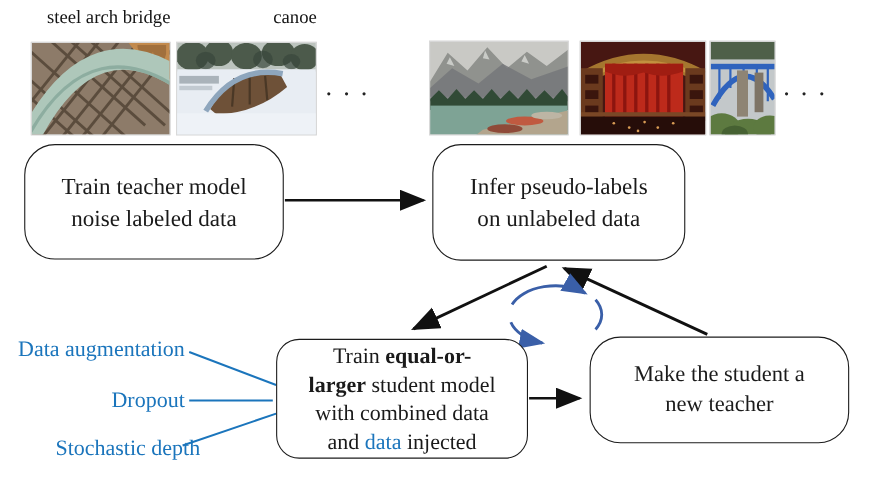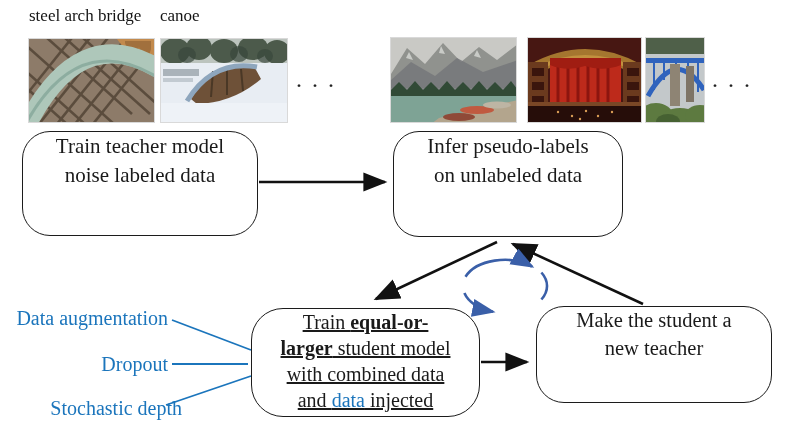--- a/index.html
+++ b/index.html
@@ -1,30 +1,30 @@
 <!DOCTYPE html>
 <html><head>
 <meta charset="utf-8">
 <style>
   html,body{margin:0;padding:0;background:#ffffff;}
   #canvas{
     position:relative;width:805px;height:437px;background:#ffffff;overflow:hidden;
     font-family:"Liberation Serif","DejaVu Serif",serif;color:#1a1a1a;
   }
   .abs{position:absolute;}
-  .caption{font-size:17px;text-align:left;color:#141414;}
+  .caption{font-size:17px;text-align:right;color:#141414;}
   .thumb{position:absolute;border:1px solid #d9d9d9;box-sizing:border-box;overflow:hidden;background:#cfcfcf;}
   .thumb svg{display:block;}
   .dots{font-size:24px;letter-spacing:2px;color:#222;}
   .fbox{
     position:absolute;border:1.6px solid #1c1c1c;border-radius:28px;background:#ffffff;
-    display:flex;flex-direction:column;align-items:center;
+    display:flex;flex-direction:column;align-items:center;justify-content:center;
     text-align:center;font-size:21px;line-height:1.36;box-sizing:border-box;
   }
-  .fbox.small{font-size:20px;line-height:1.3;border-radius:32px;text-decoration:underline;}
+  .fbox.small{font-size:20px;line-height:1.3;border-radius:21px;}
   .blue{color:#1b75bc;}
   .noise-label{font-size:20px;color:#1b75bc;text-align:right;position:absolute;}
   svg.overlay{position:absolute;left:0;top:0;pointer-events:none;}
   b{font-weight:bold;}
 </style>
 </head>
 <body>
 
 <div id="canvas">
 

